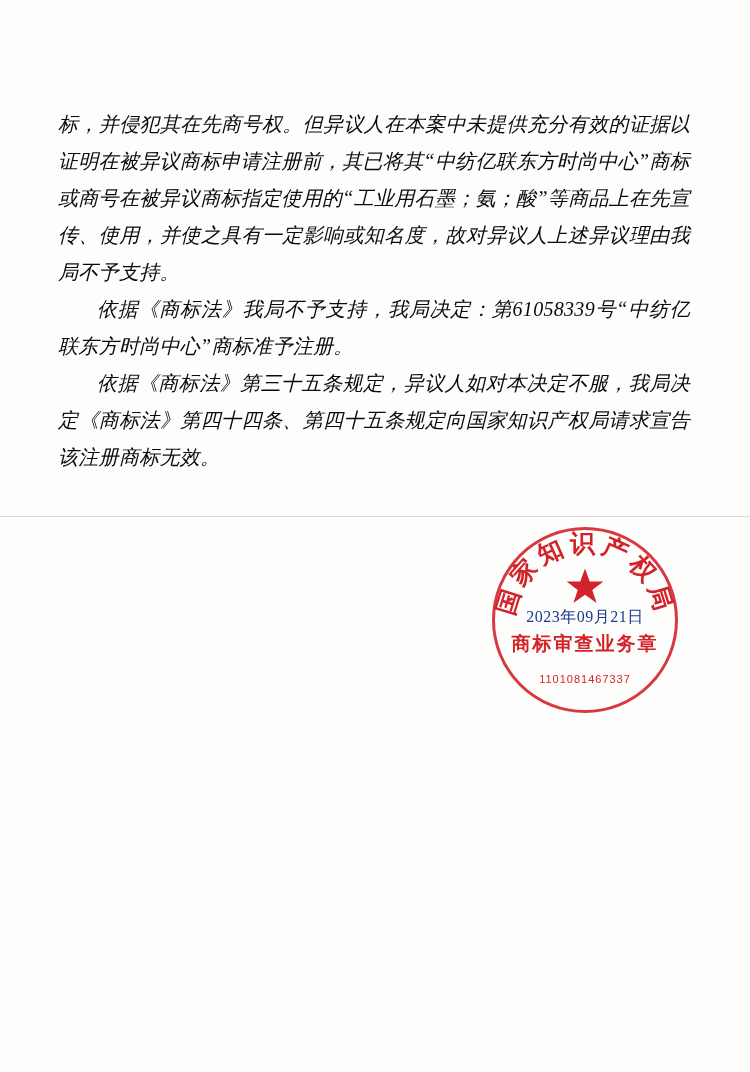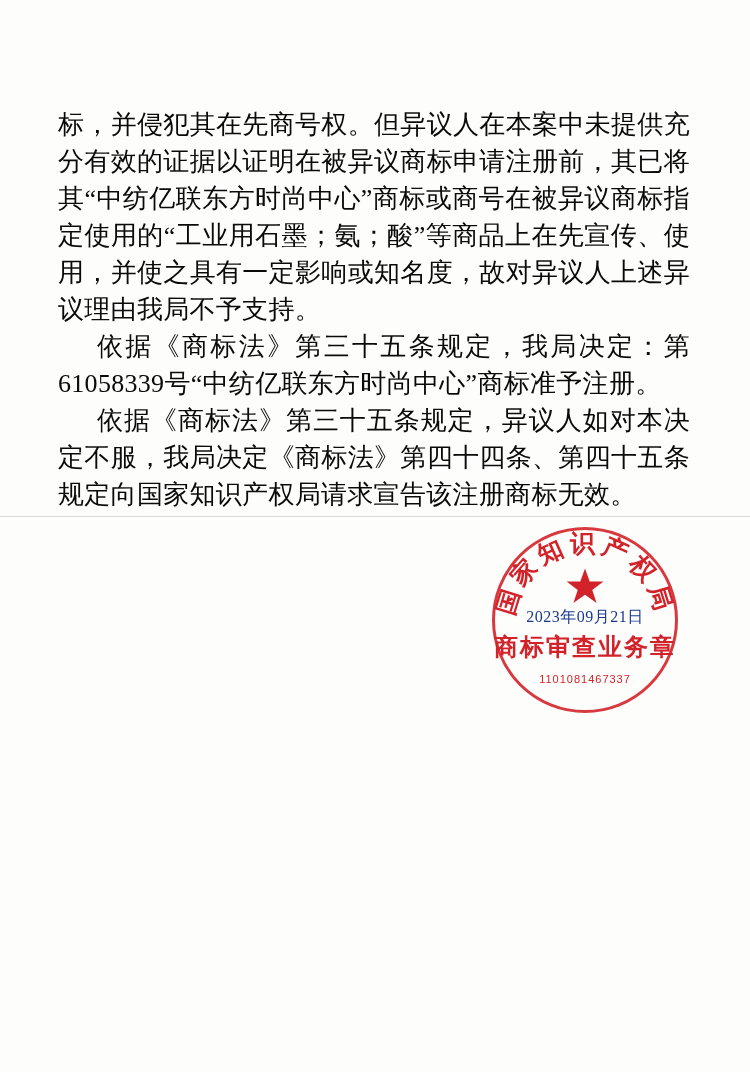--- a/index.html
+++ b/index.html
@@ -21,27 +21,28 @@
     height: 1072px;
     background: #fdfdfc;
   }
   .content {
     position: absolute;
     left: 58px;
     top: 106px;
     width: 632px;
   }
   .para {
-    font-size: 26px;
+    font-size: 20px;
     line-height: 37px;
     text-align: justify;
     text-justify: inter-ideograph;
     letter-spacing: 0.3px;
     margin: 0 0 0 0;
     color: #0a0a0a;
+    font-style: italic;
   }
   .para.indent {
     text-indent: 39px;
   }
   .divider {
     position: absolute;
     left: 0;
     top: 516px;
     width: 750px;
     height: 1px;
@@ -81,21 +82,21 @@
     height: 40px;
     color: #d3232a;
   }
   .seal-star svg { position: static; width: 40px; height: 40px; }
   .seal-bottom-text {
     position: absolute;
     left: 0;
     top: 104px;
     width: 186px;
     text-align: center;
-    font-size: 24px;
+    font-size: 19px;
     letter-spacing: 2px;
     color: #d3232a;
     font-family: "Liberation Serif", "DejaVu Serif", serif;
     font-weight: bold;
   }
   .seal-code {
     position: absolute;
     left: 0;
     top: 134px;
     width: 186px;
@@ -119,21 +120,21 @@
     margin-top: 8px;
   }
 </style>
 </head>
 <body>
 
 <div class="page">
 
   <div class="content">
     <p class="para">标，并侵犯其在先商号权。但异议人在本案中未提供充分有效的证据以证明在被异议商标申请注册前，其已将其“中纺亿联东方时尚中心”商标或商号在被异议商标指定使用的“工业用石墨；氨；酸”等商品上在先宣传、使用，并使之具有一定影响或知名度，故对异议人上述异议理由我局不予支持。</p>
-    <p class="para indent">依据《商标法》第三十五条规定，我局决定：第61058339号“中纺亿联东方时尚中心”商标准予注册。</p>
+    <p class="para indent">依据《商标法》我局不予支持，我局决定：第61058339号“中纺亿联东方时尚中心”商标准予注册。</p>
     <p class="para indent">依据《商标法》第三十五条规定，异议人如对本决定不服，我局决定《商标法》第四十四条、第四十五条规定向国家知识产权局请求宣告该注册商标无效。</p>
   </div>
 
   <div class="divider"></div>
 
   <div class="seal">
     <div class="seal-ring"></div>
 
     <svg viewBox="0 0 186 186">
       <defs>

